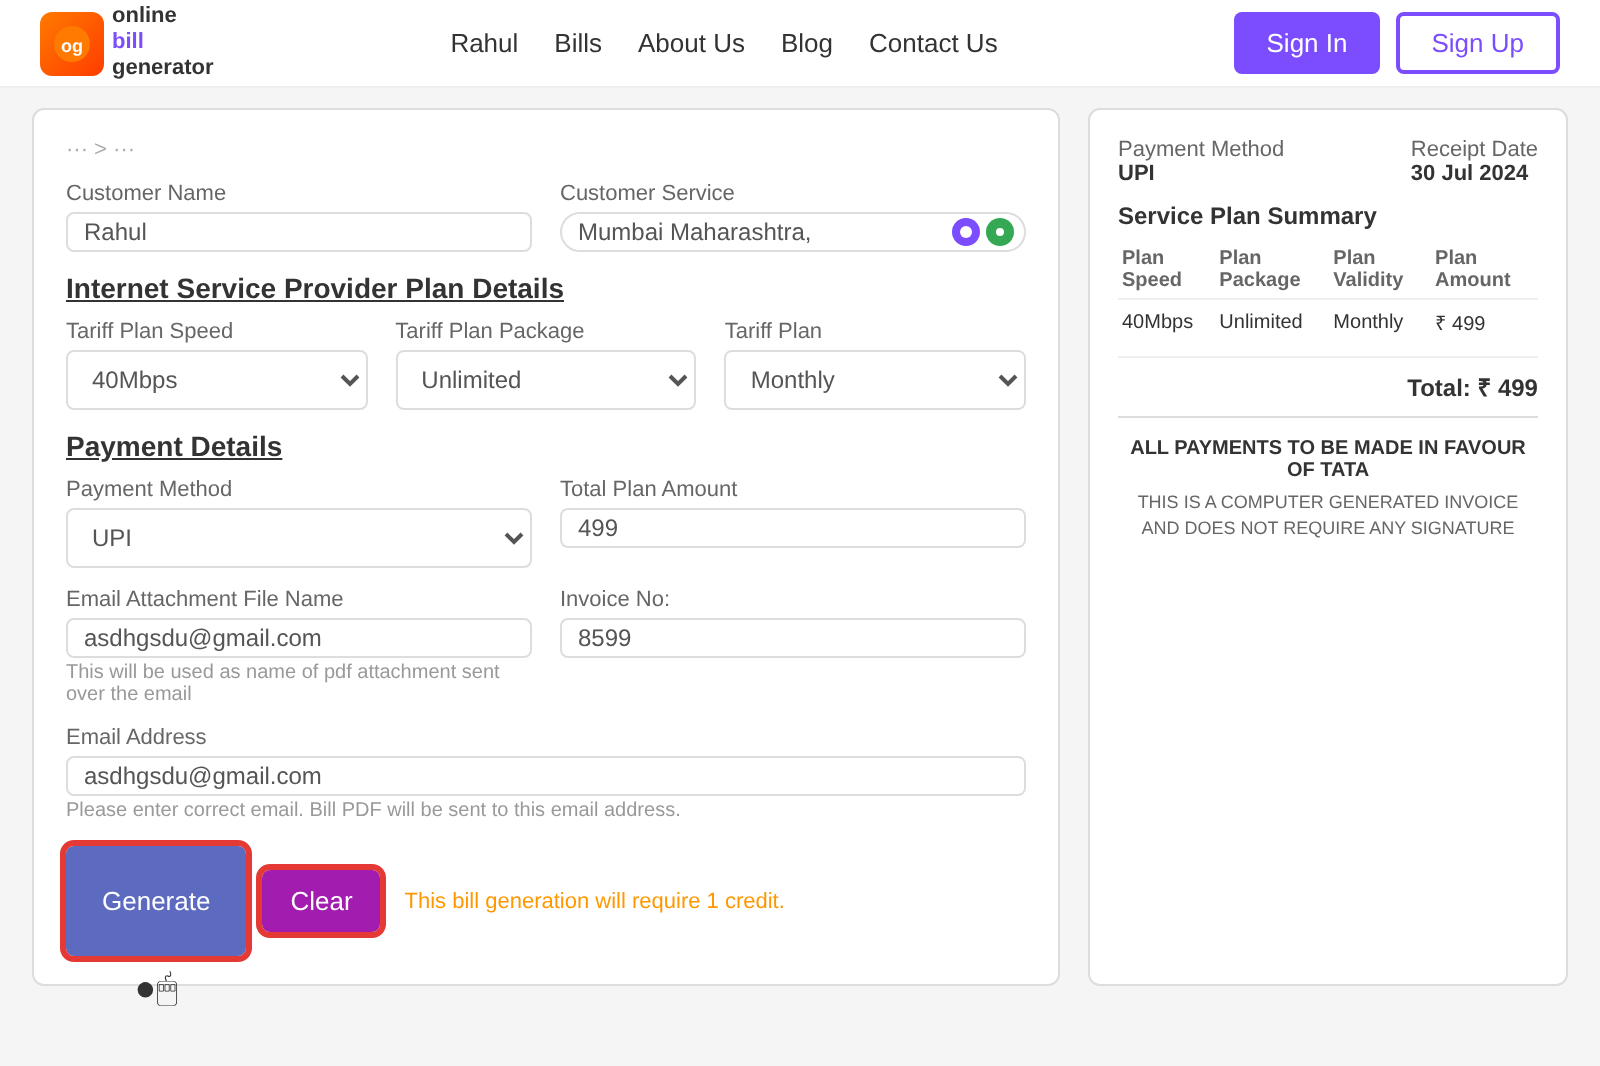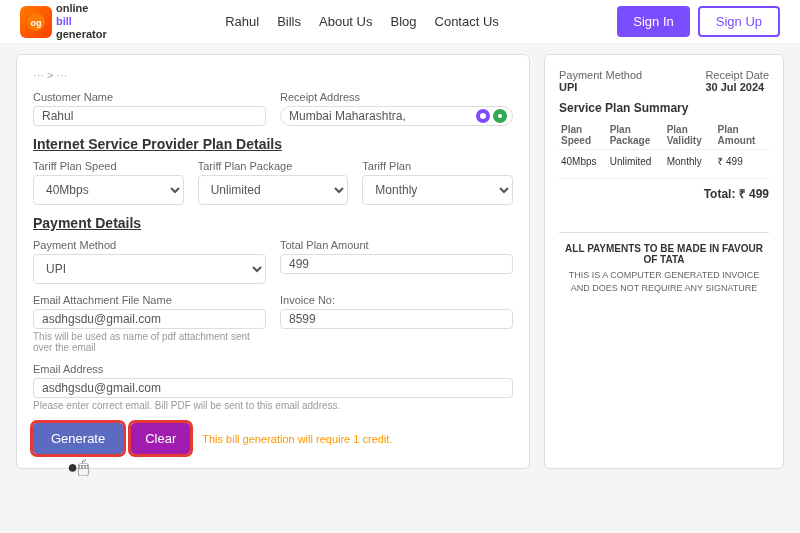--- a/index.html
+++ b/index.html
@@ -130,21 +130,21 @@
       display: flex;
       align-items: center;
       gap: 8px;
       margin-top: 12px;
     }
 
     .btn-generate {
       background: #5c6bc0;
       color: #fff;
       border: none;
-      padding: 8px 18px;
+      padding: 20px 18px;
       border-radius: 4px;
       cursor: pointer;
       font-size: 13px;
       outline: 3px solid #e53935;
     }
 
     .btn-clear {
       background: #a21caf;
       color: #fff;
       border: none;
@@ -216,21 +216,21 @@
     .invoice-total {
       text-align: right;
       font-size: 12px;
       font-weight: bold;
       margin-top: 6px;
       border-top: 1px solid #eee;
       padding-top: 6px;
     }
 
     .invoice-footer {
-      margin-top: 30px;
+      margin-top: 6px;
       text-align: center;
       border-top: 1px solid #ddd;
       padding-top: 10px;
     }
 
     .invoice-footer-title {
       font-size: 10px;
       font-weight: bold;
       color: #333;
       margin-bottom: 4px;
@@ -294,21 +294,21 @@
 
   <div class="form-panel">
     <div class="breadcrumb">···  &gt; ···</div>
 
     <div class="form-row">
       <div class="form-group">
         <label class="form-label">Customer Name</label>
         <input type="text" class="form-input" value="Rahul" style="">
       </div>
       <div class="form-group relative-wrap">
-        <label class="form-label">Receipt Address</label>
+        <label class="form-label">Customer Service</label>
         <div style="position:relative;">
           <input type="text" class="form-input" style="width: 100%; padding-right: 36px; border-radius: 12px;" value="Mumbai Maharashtra,">
           <div class="location-icons">
             <div style="width:14px;height:14px;background:#7c4dff;border-radius:50%;display:flex;align-items:center;justify-content:center;">
               <div style="width:6px;height:6px;background:#fff;border-radius:50%;"></div>
             </div>
             <div style="width:14px;height:14px;background:#34a853;border-radius:50%;display:flex;align-items:center;justify-content:center;">
               <div style="width:4px;height:4px;background:#fff;border-radius:50%;"></div>
             </div>
           </div>

